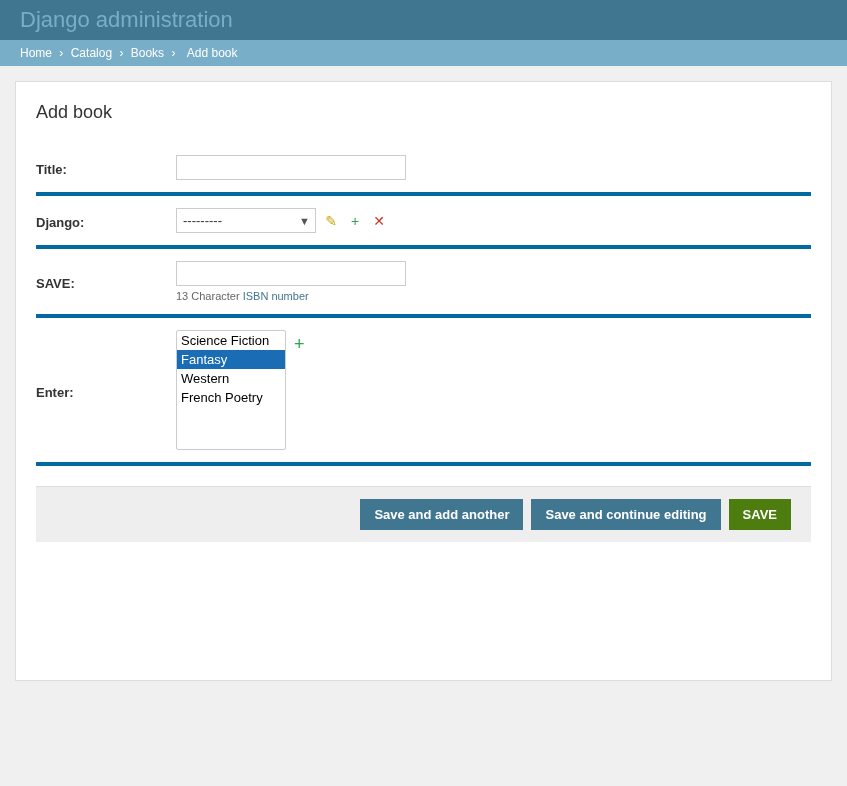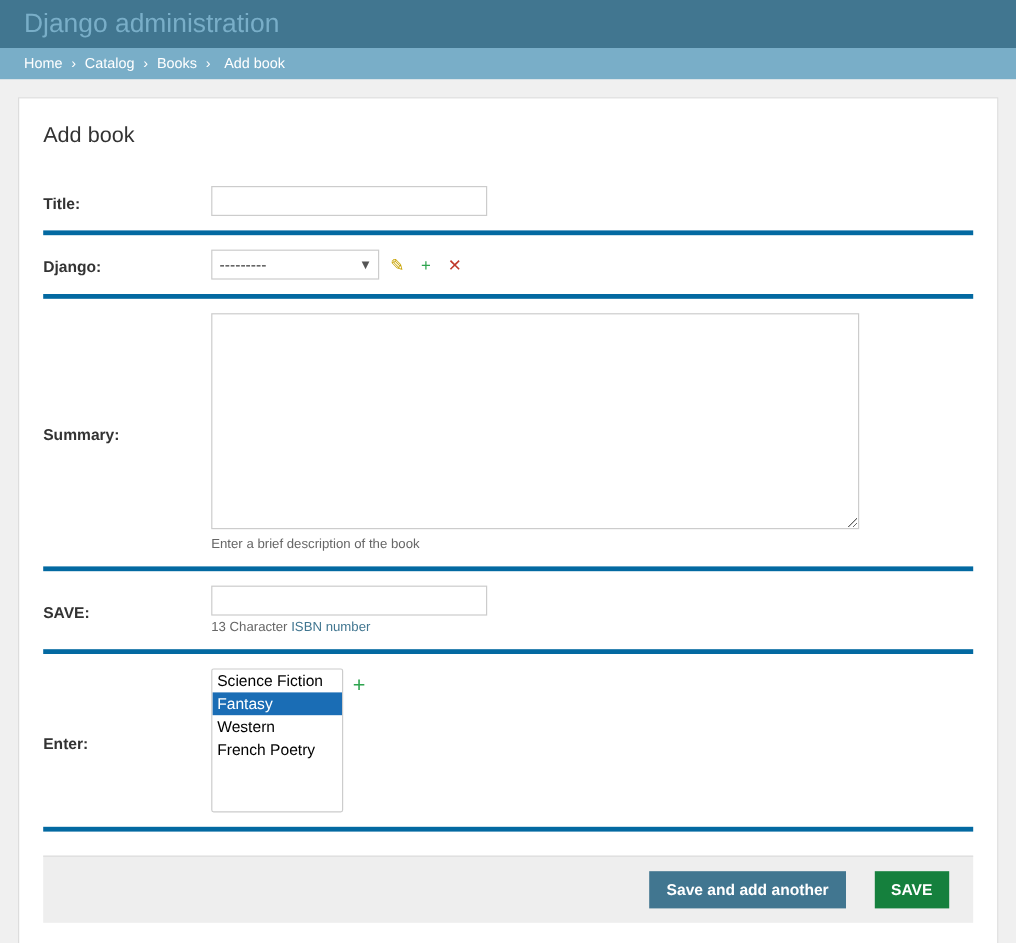--- a/index.html
+++ b/index.html
@@ -184,33 +184,33 @@
     }
 
     
     #footer {
       background: #eee;
       border-top: 1px solid #ddd;
       padding: 12px 20px;
       display: flex;
       align-items: center;
       justify-content: flex-end;
-      gap: 24px;
+      gap: 8px;
       margin-top: 20px;
     }
     .btn {
       padding: 8px 14px;
       font-size: 13px;
       cursor: pointer;
       border: none;
       color: #fff;
       font-weight: bold;
     }
     .btn-primary { background-color: #417690; }
-    .btn-save { background-color: #15803d; }
+    .btn-save { background-color: #4d7c0f; }
 
     
     .page-wrap {
       background: #f0f0f0;
       min-height: 786px;
     }
   </style>
 </head>
 <body>
 
@@ -252,27 +252,20 @@
               </select>
               <span class="select-arrow">▼</span>
             </div>
             <span class="icon-btn icon-edit" title="Edit">✎</span>
             <span class="icon-btn icon-add" title="Add">+</span>
             <span class="icon-btn icon-delete" title="Delete">✕</span>
           </div>
         </div>
       </div>
 
-      <div class="form-row">
-        <label>Summary:</label>
-        <div class="field-wrap">
-          <textarea style=""></textarea>
-          <div class="help-text">Enter a brief description of the book</div>
-        </div>
-      </div>
 
       <div class="form-row">
         <label>SAVE:</label>
         <div class="field-wrap">
           <input type="text" style="width: 230px;">
           <div class="help-text">
             <span>13 Character </span><a href="#" class="isbn-link">ISBN number</a>
           </div>
         </div>
       </div>
@@ -288,16 +281,17 @@
                 <option value="French Poetry">French Poetry</option>
               </select>
             <button type="button" class="genre-add-btn">+</button>
           </div>
         </div>
       </div>
     </form>
 
     <div id="footer">
       <button class="btn btn-primary">Save and add another</button>
+      <button class="btn btn-primary">Save and continue editing</button>
       <button class="btn btn-save">SAVE</button>
     </div>
   </div>
 </div>
 
 </body></html>

